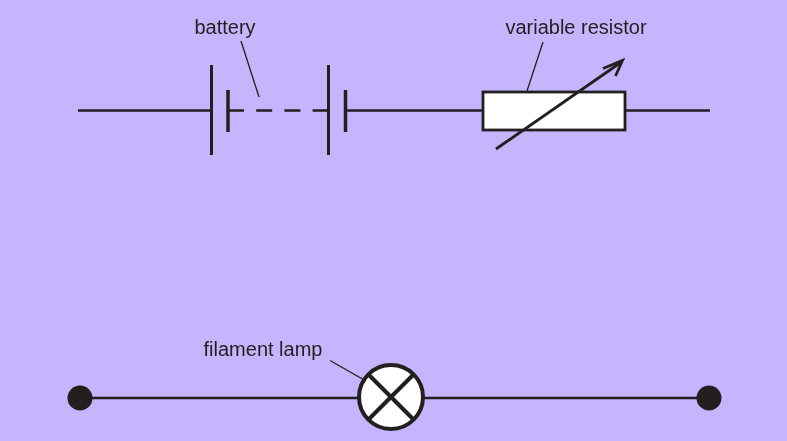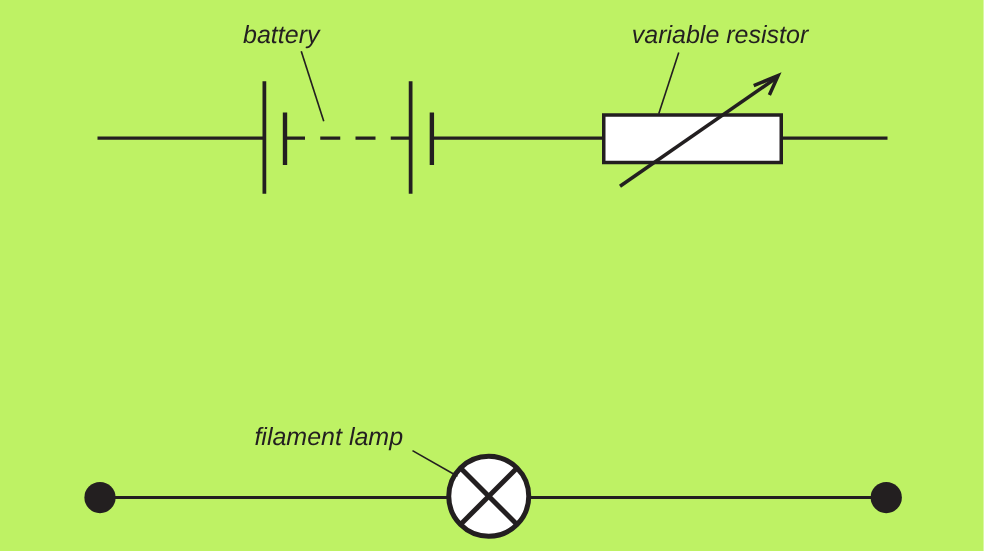--- a/index.html
+++ b/index.html
@@ -4,23 +4,22 @@
 <style>
   html, body {
     margin: 0;
     padding: 0;
     background: #ffffff;
   }
   .page {
     position: relative;
     width: 787px;
     height: 441px;
-    background: #bef264;
+    background: #c4b5fd;
     overflow: hidden;
-    font-style: italic;
   }
   svg { display: block; }
   .diagram-label {
     font-family: "Liberation Sans", sans-serif;
     font-size: 20px;
     stroke: none;
   }
 </style>
 </head>
 <body style="background: rgb(255, 255, 255);">

